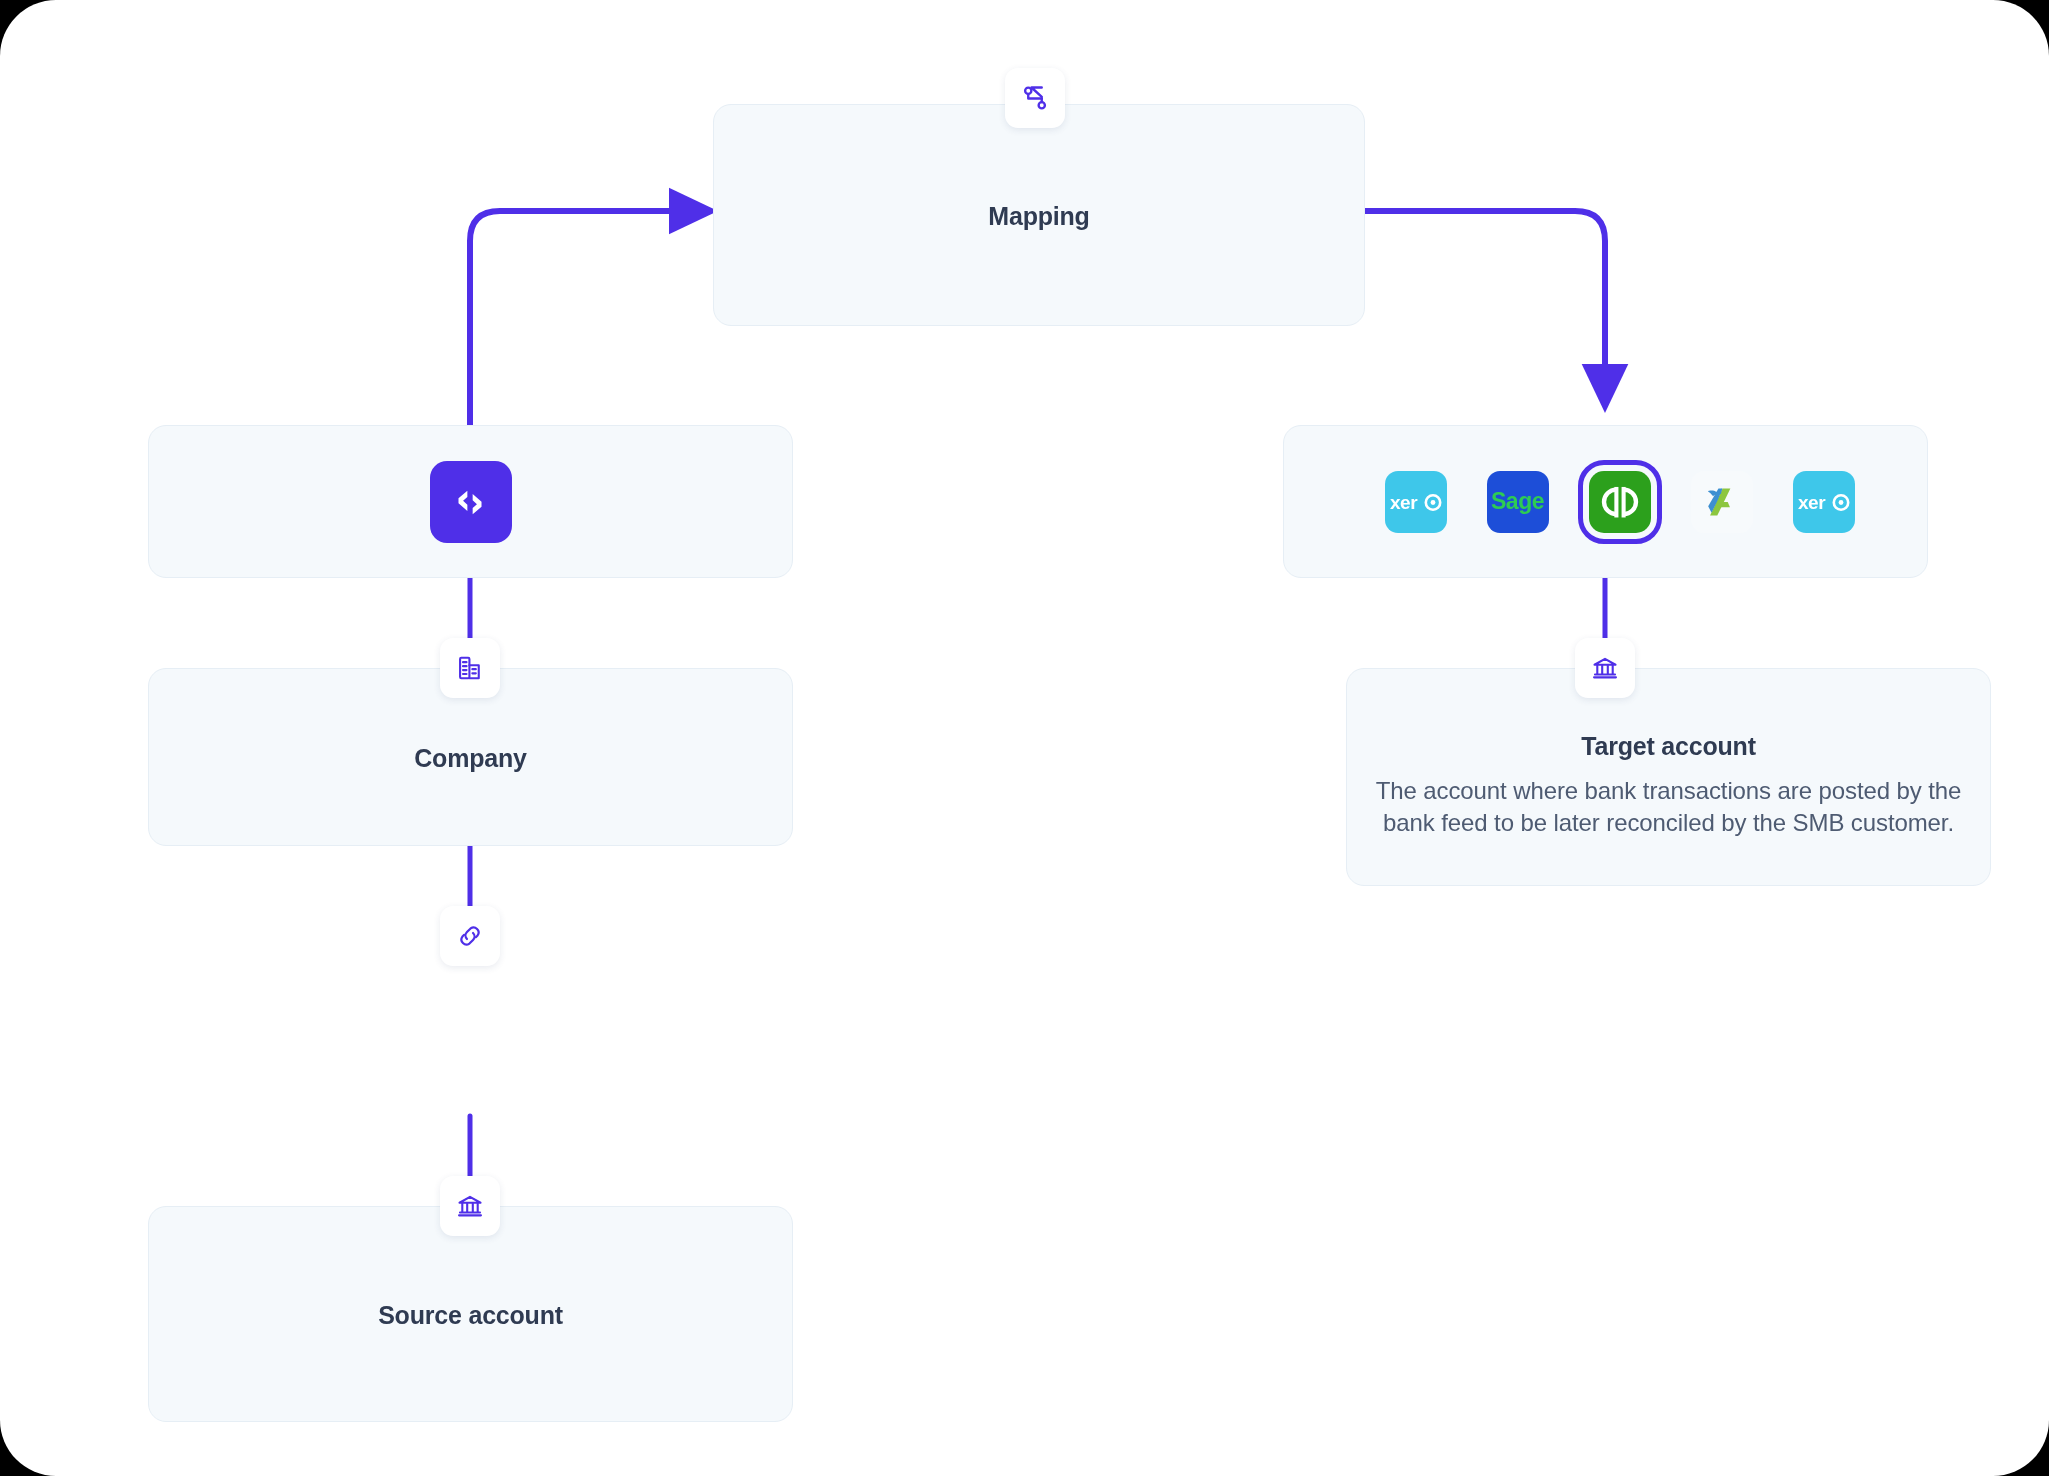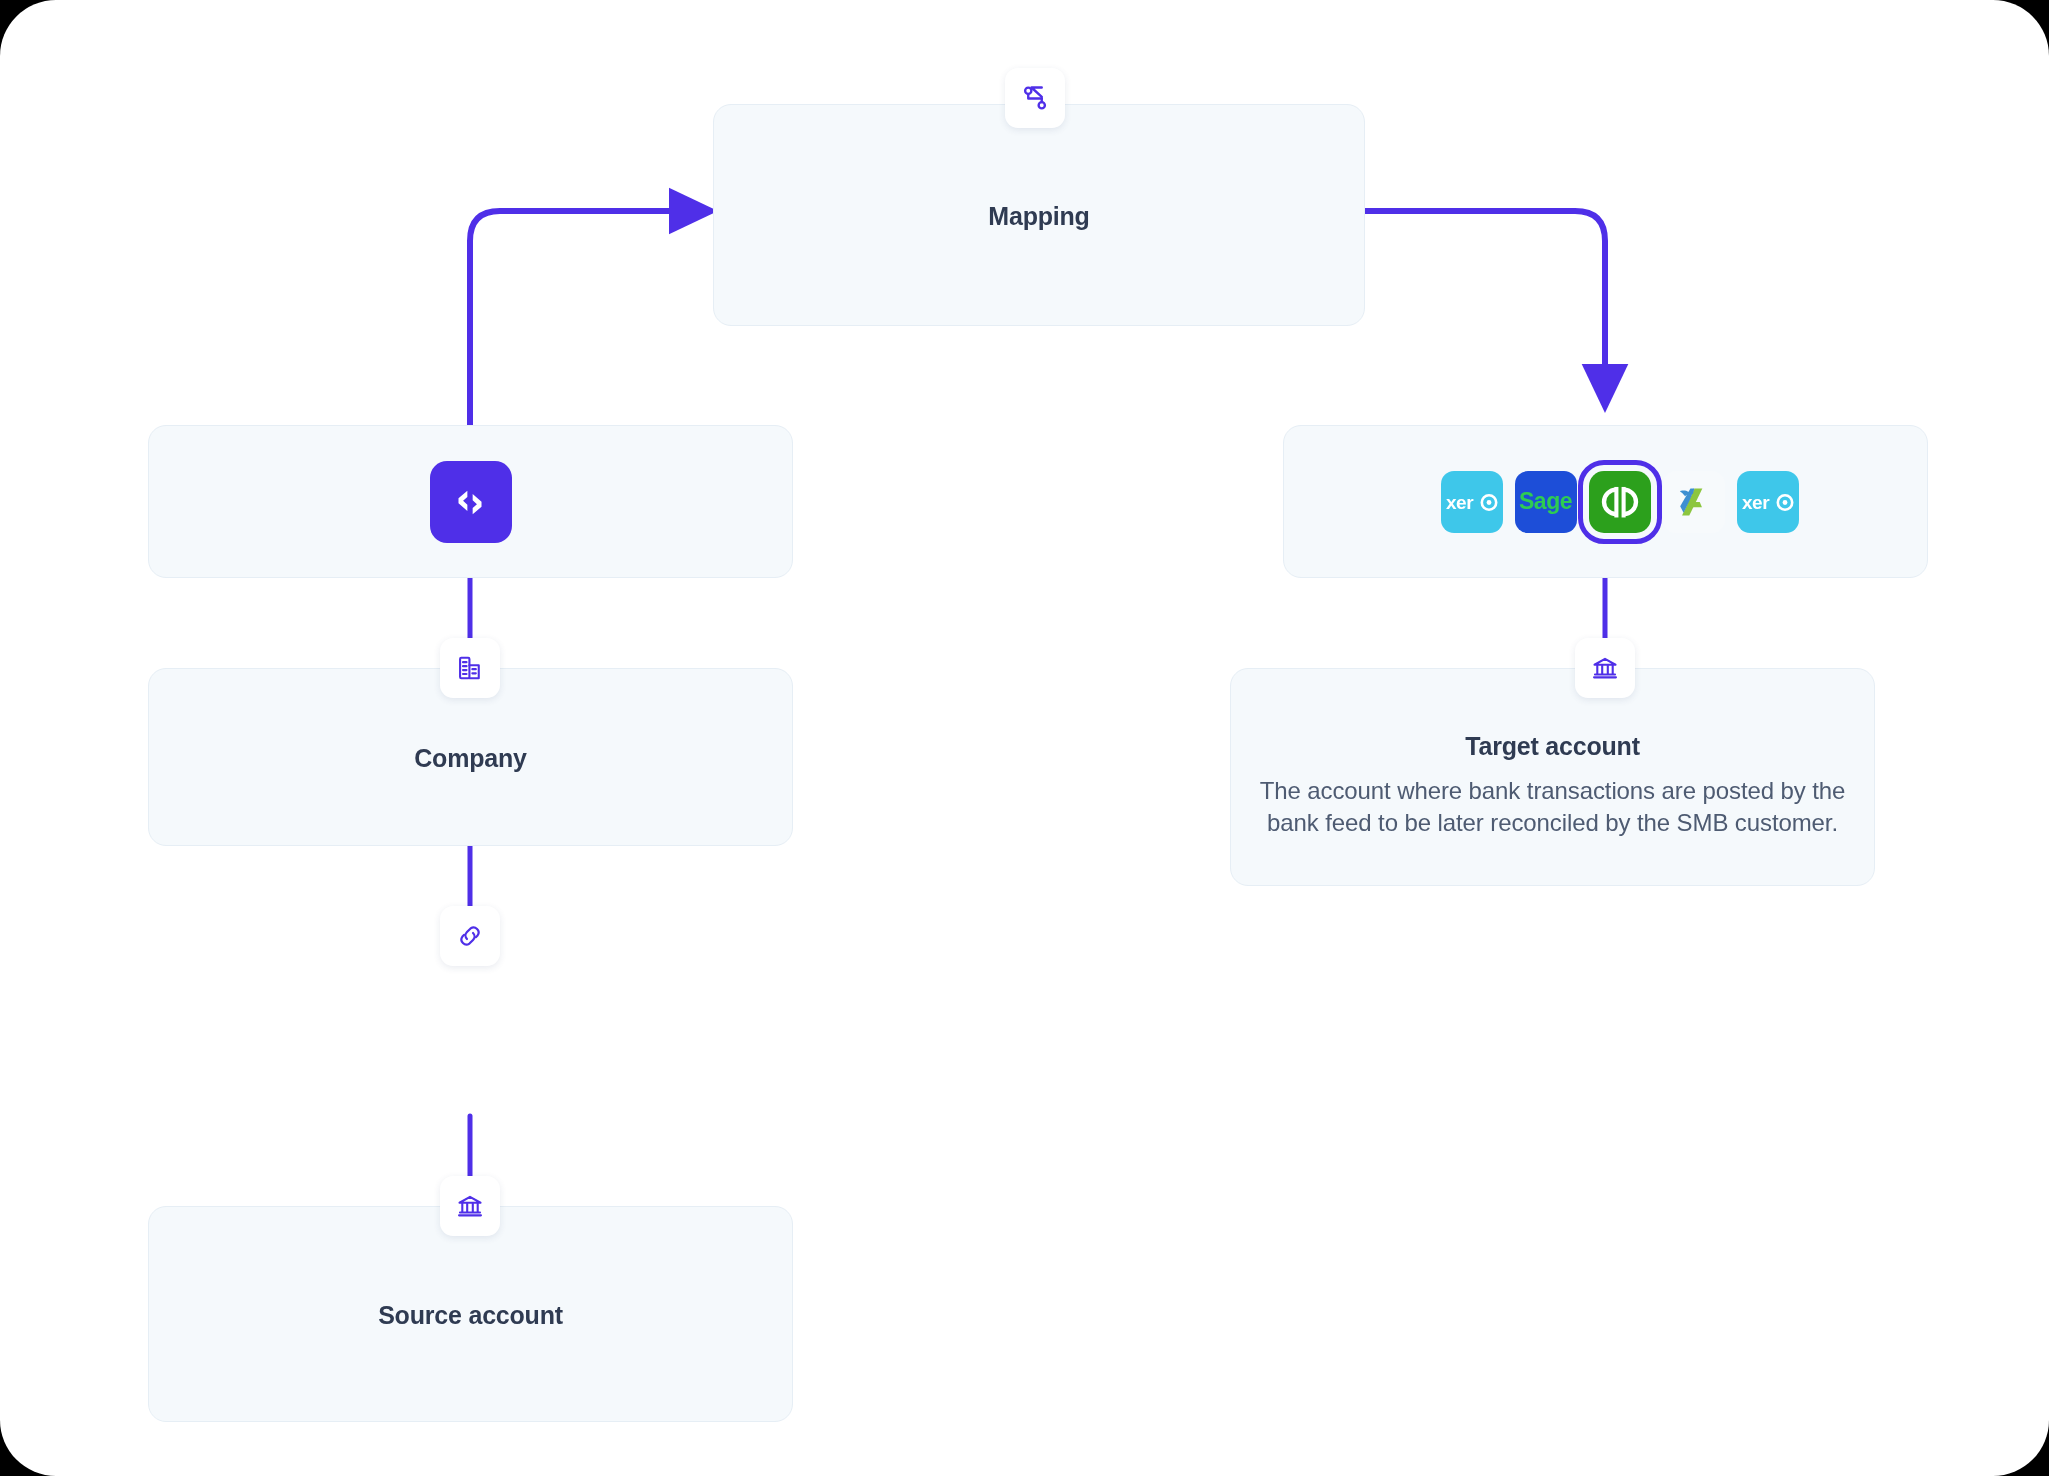--- a/index.html
+++ b/index.html
@@ -87,21 +87,21 @@
     background: #f5f9fc;
     border: 1.5px solid #e6eef5;
     border-radius: 18px;
     display: flex;
     align-items: center;
     justify-content: center;
   }
   .logo-row {
     display: flex;
     align-items: flex-end;
-    gap: 12px;
+    gap: 40px;
     margin-left: 28px;
   }
   .logo-tile {
     width: 62px;
     height: 62px;
     border-radius: 13px;
     display: flex;
     align-items: center;
     justify-content: center;
     position: relative;
@@ -274,19 +274,19 @@
     <span>
       <svg width="28" height="28" viewBox="0 0 24 24" fill="none" stroke="#4f2fe8" stroke-width="1.8" stroke-linecap="round" stroke-linejoin="round">
         <path d="M3 9.2 L12 4.2 L21 9.2 Z"></path>
         <path d="M5.4 9.8 L5.4 17.2 M9.6 9.8 L9.6 17.2 M14.4 9.8 L14.4 17.2 M18.6 9.8 L18.6 17.2"></path>
         <path d="M3.4 17.6 L20.6 17.6"></path>
         <path d="M2.6 20 L21.4 20"></path>
       </svg>
     </span>
   </div>
 
-  <div class="card" style="left:1230px; top:668px; width:645px; height:218px;">
+  <div class="card" style="left:1346px; top:668px; width:645px; height:218px;">
     <div class="card-title">Target account</div>
     <div class="card-desc">The account where bank transactions are posted by the bank feed to be later reconciled by the SMB customer.</div>
   </div>
 
  </div>
 </div>
 
 </body></html>

